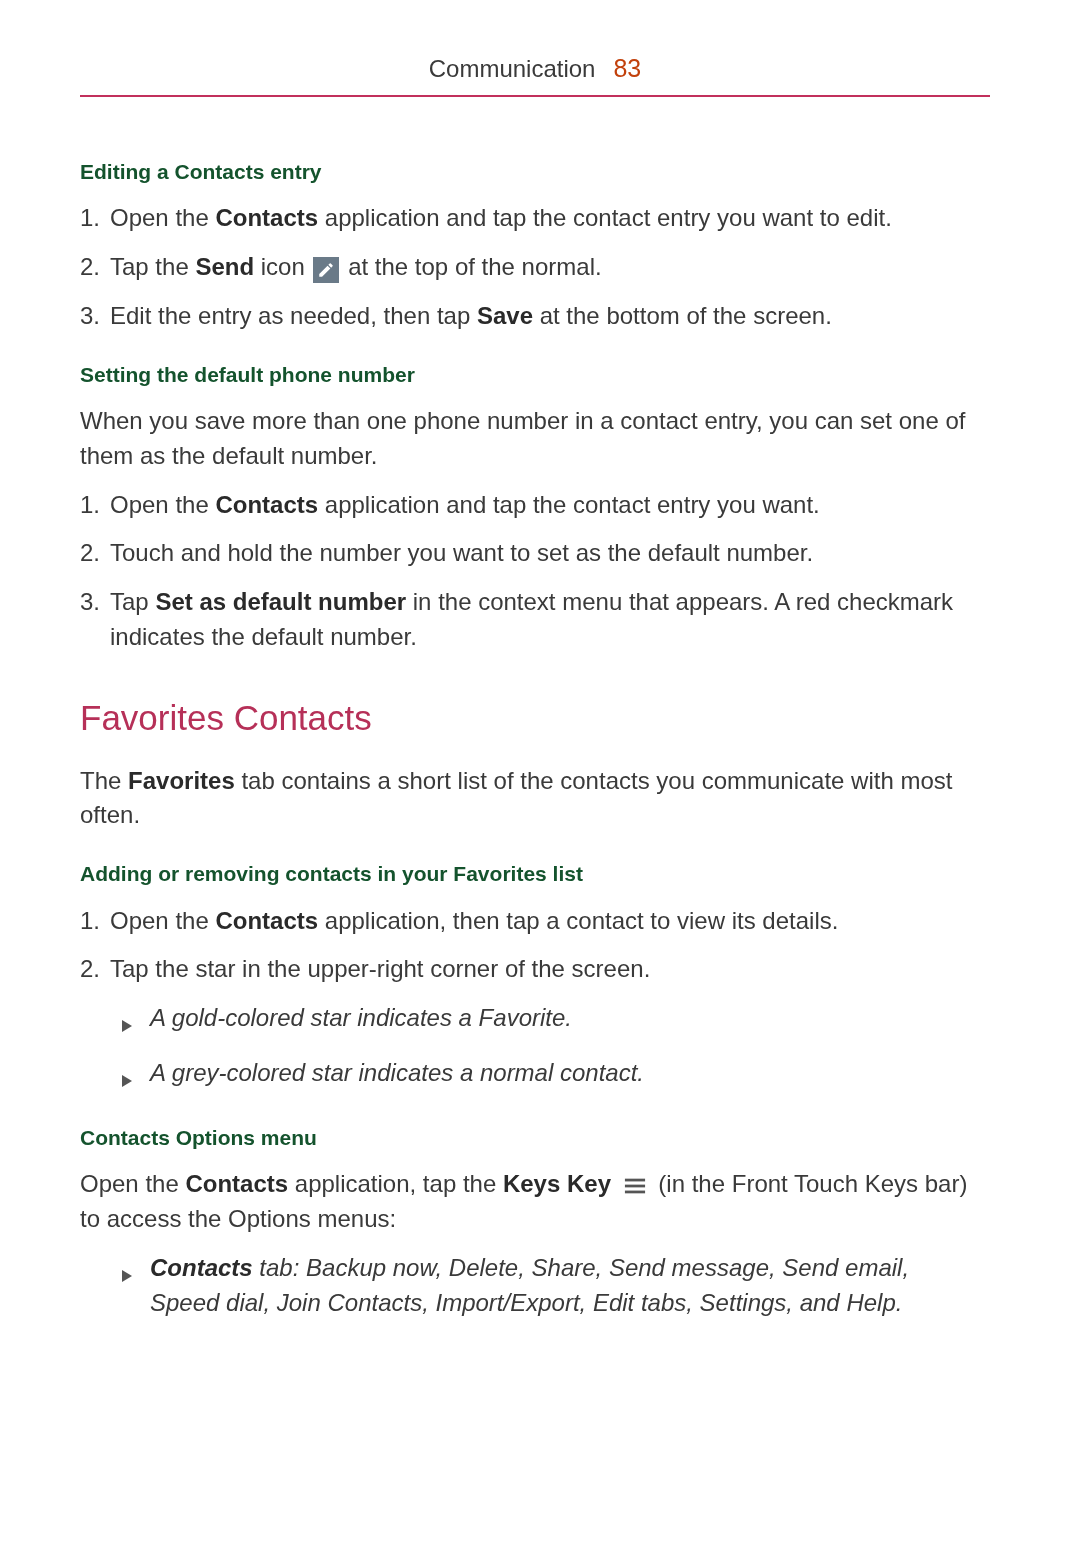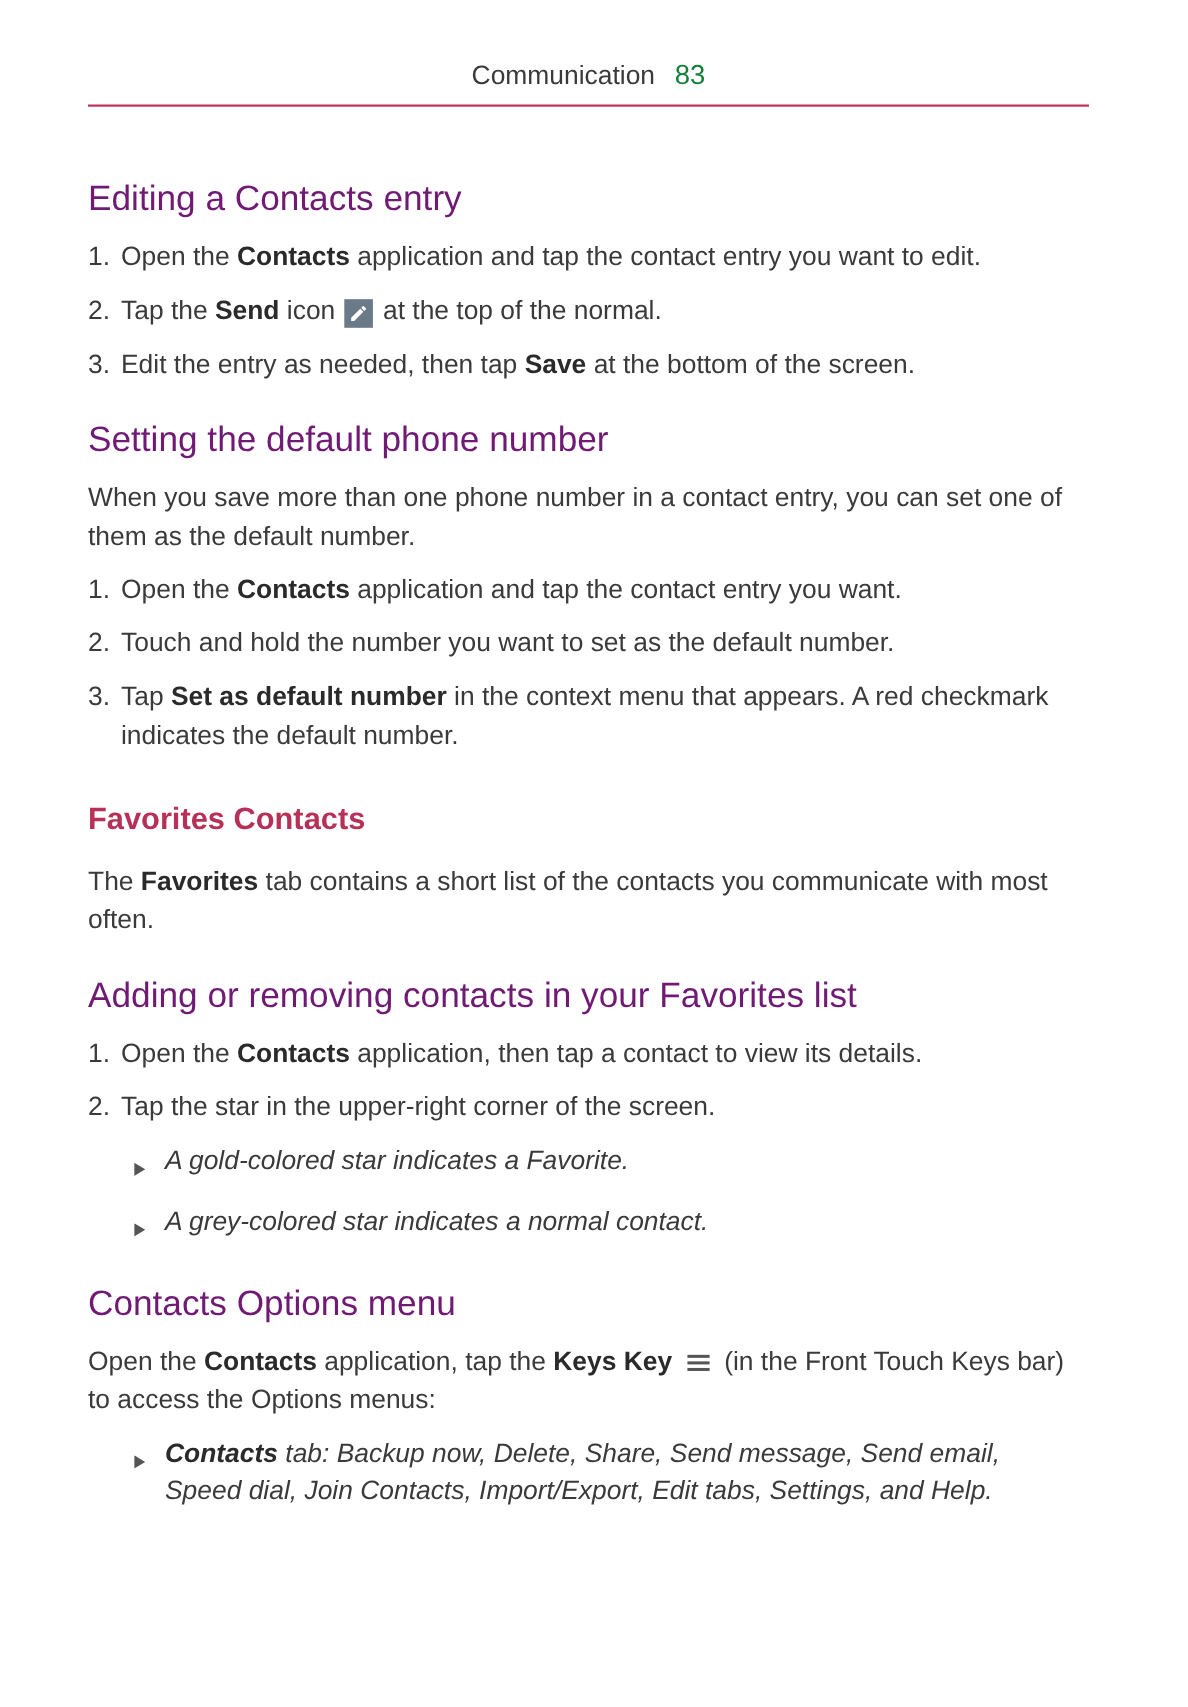--- a/index.html
+++ b/index.html
@@ -18,34 +18,34 @@
   .header {
     display: flex;
     justify-content: center;
     align-items: baseline;
     border-bottom: 2px solid #c2305c;
     padding-bottom: 8px;
     margin-bottom: 60px;
     gap: 18px;
   }
   .header .page-num {
-    color: #15803d;
+    color: #c2410c;
     font-size: 25px;
     font-weight: normal;
   }
   .sub-heading {
-    color: #701a75;
-    font-size: 32px;
-    font-weight: normal;
+    color: #14532d;
+    font-size: 21px;
+    font-weight: bold;
     margin-bottom: 14px;
   }
   .main-heading {
     color: #b63058;
-    font-size: 28px;
-    font-weight: bold;
+    font-size: 35px;
+    font-weight: normal;
     margin-top: 38px;
     margin-bottom: 20px;
   }
   .para {
     margin-bottom: 14px;
   }
   ol.numbered {
     list-style: none;
     padding-left: 0;
     margin-bottom: 26px;

